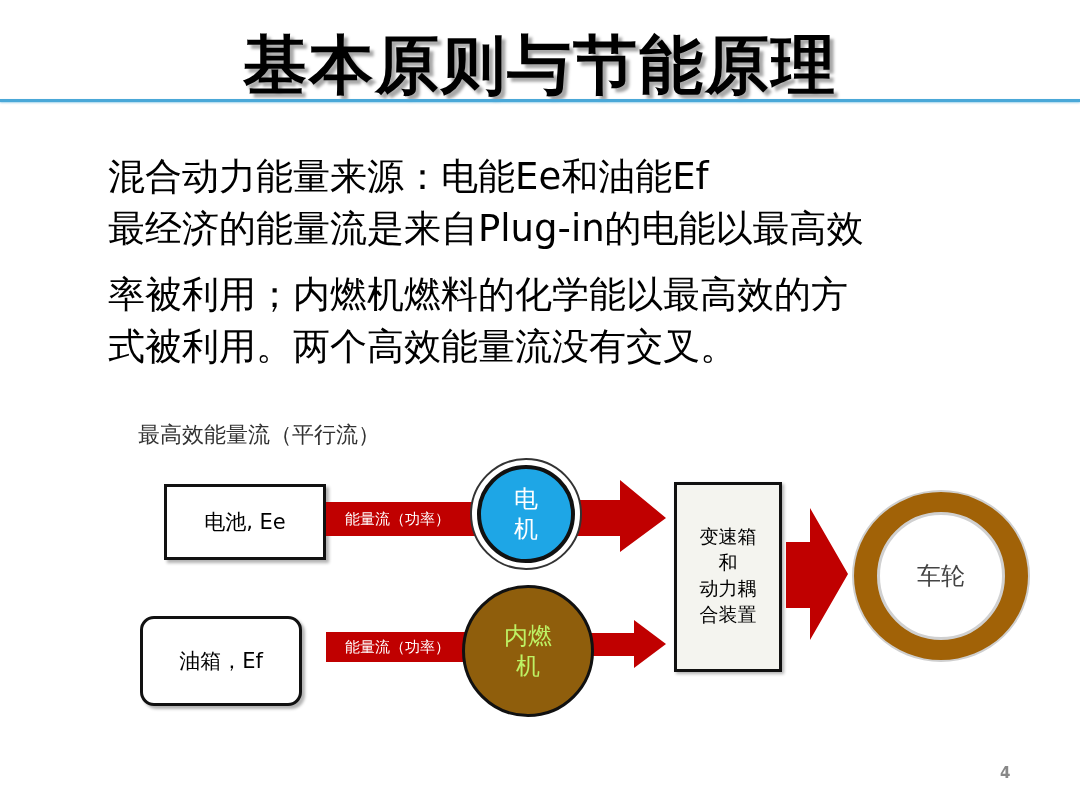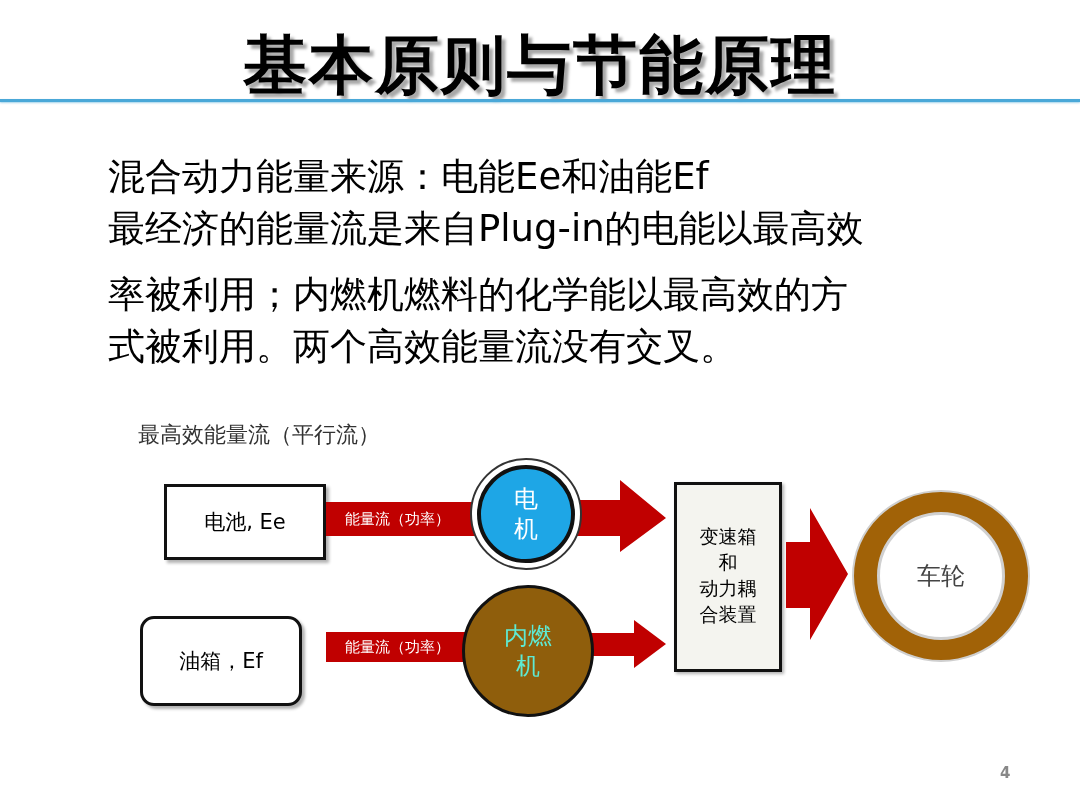--- a/index.html
+++ b/index.html
@@ -64,21 +64,21 @@
   <polygon points="0,34 24,34 24,0 62,66 24,132 24,100 0,100" fill="#c00000"></polygon>
 </svg>
 
 <div class="abs circle" style="left:470px; top:458px; width:112px; height:112px; background:#fff; border:2px solid #333; box-sizing:border-box;">
   <div class="circle" style="width:98px; height:98px; background:#1ea6e6; border:4px solid #111; color:#fff; flex-direction:column; box-sizing:border-box;">
     <span>电</span>
     <span>机</span>
   </div>
 </div>
 
-<div class="abs circle" style="left:462px; top:585px; width:132px; height:132px; background:#8f5e0c; border:3px solid #111; box-sizing:border-box; color:#5eead4; flex-direction:column;">
+<div class="abs circle" style="left:462px; top:585px; width:132px; height:132px; background:#8f5e0c; border:3px solid #111; box-sizing:border-box; color:#bef264; flex-direction:column;">
   <span>内燃</span>
   <span>机</span>
 </div>
 
 <div class="abs gearbox" style="left:674px; top:482px; width:102px; height:184px;">
   <div>
     <div>变速箱</div>
     <div>和</div>
     <div>动力耦</div>
     <div>合装置</div>

